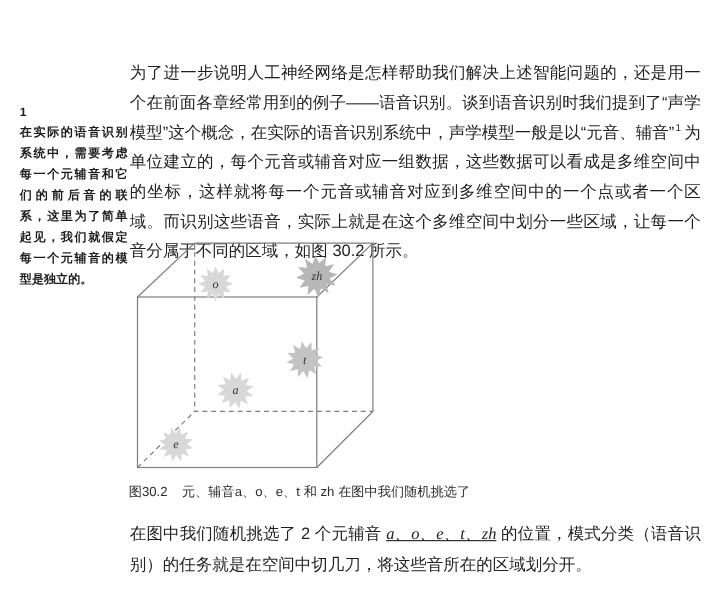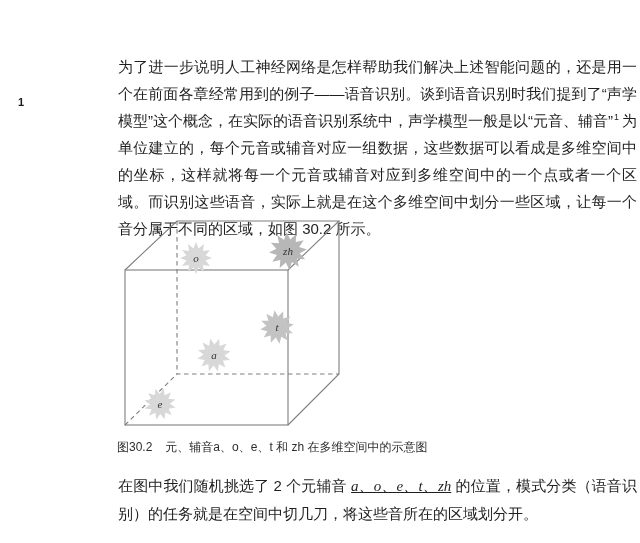--- a/index.html
+++ b/index.html
@@ -85,20 +85,21 @@
     text-anchor: middle;
   }
 </style>
 </head>
 <body>
 
 <div class="page">
 
   <aside class="sidenote">
     <span class="sidenote-marker">1</span>
+    <span class="sidenote-text">在实际的语音识别系统中，需要考虑每一个元辅音和它们的前后音的联系，这里为了简单起见，我们就假定每一个元辅音的模型是独立的。</span>
   </aside>
 
   <main>
 
     <p class="body-para para1"><span>为了进一步说明人工神经网络是怎样帮助我们解决上述智能问题的，还是用一个在前面各章经常用到的例子——语音识别。谈到语音识别时我们提到了“声学模型”这个概念，在实际的语音识别系统中，声学模型一般是以“元音、辅音”</span><sup class="fn-ref">1</sup><span>为单位建立的，每个元音或辅音对应一组数据，这些数据可以看成是多维空间中的坐标，这样就将每一个元音或辅音对应到多维空间中的一个点或者一个区域。而识别这些语音，实际上就是在这个多维空间中划分一些区域，让每一个音分属于不同的区域，如图 30.2 所示。</span></p>
 
     <figure class="cube-figure">
       <svg class="cube-svg" width="235" height="222" viewBox="0 0 235 222" xmlns="http://www.w3.org/2000/svg">
         <g stroke-width="1.1" fill="none" stroke-linejoin="miter" stroke="#7f7f7f">
           <rect x="7" y="58" width="163" height="155" fill="none"></rect>
@@ -116,20 +117,20 @@
             <text x="170" y="42.5" class="star-label" fill="#333333">zh</text>
             <polygon points="169.6,128.3 163.2,124.7 161.5,131.8 157.8,125.5 152.8,130.8 152.7,123.5 145.7,125.6 149.3,119.2 142.2,117.5 148.5,113.8 143.2,108.8 150.5,108.7 148.4,101.7 154.8,105.3 156.5,98.2 160.2,104.5 165.2,99.2 165.3,106.5 172.3,104.4 168.7,110.8 175.8,112.5 169.5,116.2 174.8,121.2 167.5,121.3" fill="#c3c3c3"></polygon>
             <text x="159" y="118.5" class="star-label" fill="#333333">t</text>
             <polygon points="99.7,159.6 95.6,153.5 90.9,159.2 90.4,151.9 83.5,154.5 86.7,147.9 79.4,146.7 85.5,142.6 79.8,137.9 87.1,137.4 84.5,130.5 91.1,133.7 92.3,126.4 96.4,132.5 101.1,126.8 101.6,134.1 108.5,131.5 105.3,138.1 112.6,139.3 106.5,143.4 112.2,148.1 104.9,148.6 107.5,155.5 100.9,152.3" fill="#d8d8d8"></polygon>
             <text x="96" y="146.5" class="star-label" fill="#333333">a</text>
             <polygon points="38.4,207.6 37.3,200.7 31.1,203.7 33.6,197.2 26.7,196.6 32.1,192.3 26.4,188.4 33.3,187.3 30.3,181.1 36.8,183.6 37.4,176.7 41.7,182.1 45.6,176.4 46.7,183.3 52.9,180.3 50.4,186.8 57.3,187.4 51.9,191.7 57.6,195.6 50.7,196.7 53.7,202.9 47.2,200.4 46.6,207.3 42.3,201.9" fill="#d8d8d8"></polygon>
             <text x="42" y="195.5" class="star-label" fill="#333333">e</text>
           </g>
       </svg>
       <figcaption class="caption">
-        <span class="caption-label">图30.2</span><span class="caption-text">元、辅音a、o、e、t 和 zh 在多维空间中的示意图</span>
+        <span class="caption-label">图30.2</span><span class="caption-text">元、辅音a、o、e、t 和 zh 在图中我们随机挑选了</span>
       </figcaption>
     </figure>
 
     <p class="body-para para2"><span>在图中我们随机挑选了 2 个元辅音 </span><span class="latin-italic">a、o、e、t、zh</span><span> 的位置，模式分类（语音识别）的任务就是在空间中切几刀，将这些音所在的区域划分开。</span></p>
 
   </main>
 </div>
 
 </body></html>

